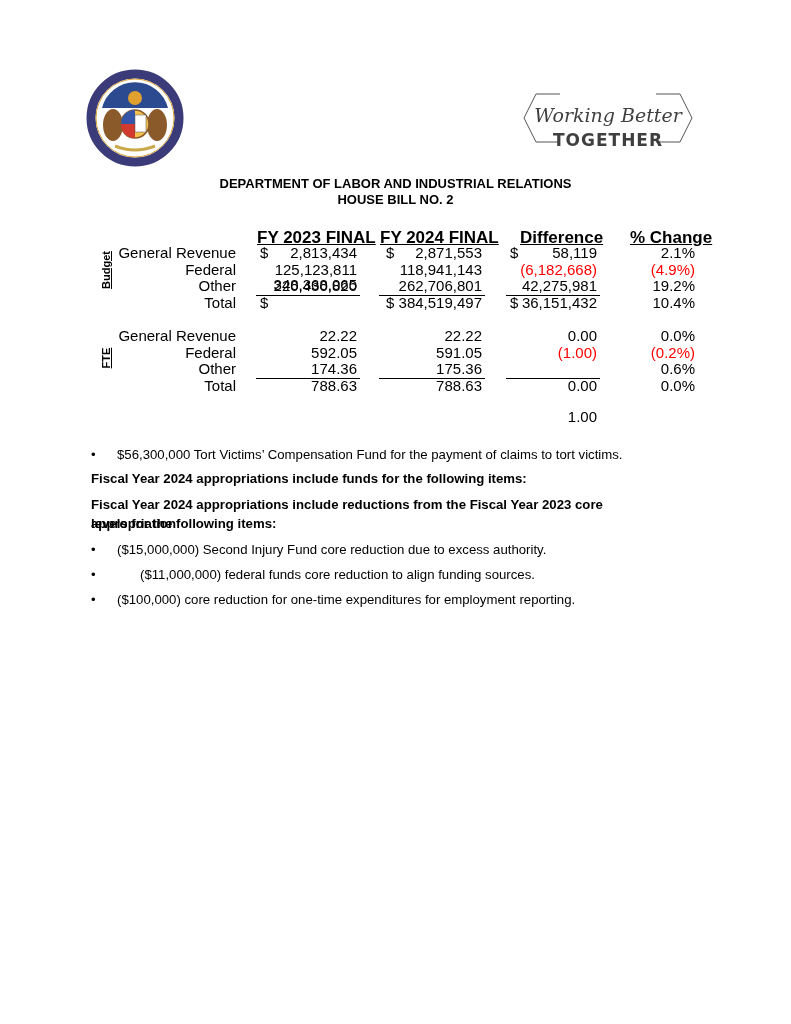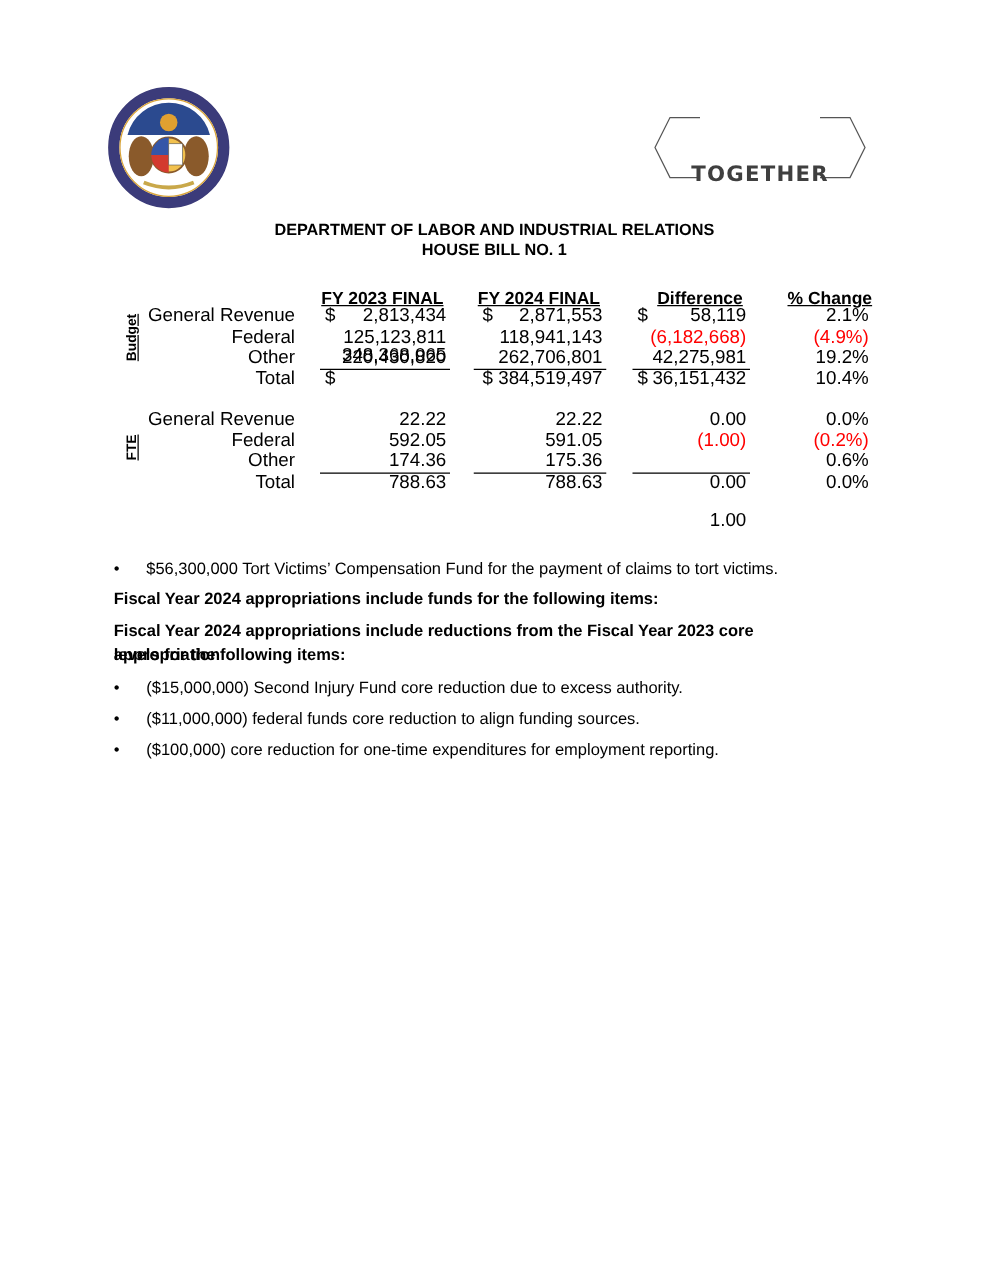--- a/index.html
+++ b/index.html
@@ -21,21 +21,21 @@
   #mo-logo svg { position:absolute; left:0; top:0; }
 
   
   .title { left: 0; width: 791px; text-align: center; font-weight: bold; font-size: 13px; }
   #title1 { top: 176px; }
   #title2 { top: 192px; }
 
   
   .cell { position: absolute; font-size: 15px; line-height: 14px; white-space: nowrap; }
   .r { text-align: right; }
-  .hdr { font-weight: bold; text-decoration: underline; font-size: 14px; }
+  .hdr { font-weight: bold; text-decoration: underline; font-size: 17px; }
   .rule { position: absolute; height: 1px; background: #000; }
   .vlabel { position: absolute; font-weight: bold; text-decoration: underline; font-size: 11px;
             transform: rotate(-90deg); transform-origin: center center; white-space: nowrap; }
 
   
   .para { position: absolute; left: 91px; width: 600px; font-size: 13.2px; line-height: 19px; }
   .bold { font-weight: bold; }
   .bullet { position: absolute; left: 91px; font-size: 13.2px; line-height: 18px; }
   .bullet-text { position: absolute; left: 117px; font-size: 13.2px; line-height: 18px; white-space: nowrap; }
 </style>
@@ -58,25 +58,26 @@
     <rect x="50" y="47" width="11" height="17" fill="#ffffff" stroke="#555" stroke-width="0.5"></rect>
     <path d="M30 78 Q50 86 70 78" fill="none" stroke="#c9a84a" stroke-width="3"></path>
   </svg>
 </div>
 
 <div id="mo-logo" class="abs">
   <svg width="172" height="72" viewBox="0 0 172 72">
     <polyline points="38,12 14,12 2,36 14,60 38,60" fill="none" stroke="#555" stroke-width="1"></polyline>
     <polyline points="134,12 158,12 170,36 158,60 134,60" fill="none" stroke="#555" stroke-width="1"></polyline>
   </svg>
+  <div class="line2">Working Better</div>
   <div class="line3">TOGETHER</div>
 </div>
 
 <div id="title1" class="abs title">DEPARTMENT OF LABOR AND INDUSTRIAL RELATIONS</div>
-<div id="title2" class="abs title">HOUSE BILL NO. 1</div>
+<div id="title2" class="abs title">HOUSE BILL NO. 2</div>
 
 <div id="budget-table">
 
   <div class="cell hdr" style="left:257px; top:231px; width:90px; text-align:center;">FY 2023 FINAL</div>
   <div class="cell hdr" style="left:380px; top:231px; width:100px; text-align:right;">FY 2024 FINAL</div>
   <div class="cell hdr" style="left:520px; top:231px; width:80px; text-align:center;">Difference</div>
   <div class="cell hdr" style="left:630px; top:231px; width:65px; text-align:right;">% Change</div>
 
   <div class="vlabel" style="left:86px; top:264px; width:40px; text-align:center;">Budget</div>
   <div class="vlabel" style="left:86px; top:352px; width:40px; text-align:center;">FTE</div>
@@ -148,15 +149,15 @@
 <div class="para bold" style="top:421px;margin-top:48px;">Fiscal Year 2024 appropriations include funds for the following items:</div>
 <div class="bullet" style="top:446px;">•</div>
 <div class="bullet-text" style="top:446px;">$56,300,000 Tort Victims’ Compensation Fund for the payment of claims to tort victims.</div>
 
 <div class="para bold" style="top:495px;">Fiscal Year 2024 appropriations include reductions from the Fiscal Year 2023 core appropriation</div>
 <div class="para bold" style="top:514px;">levels for the following items:</div>
 
 <div class="bullet" style="top:541px;">•</div>
 <div class="bullet-text" style="top:541px;">($15,000,000) Second Injury Fund core reduction due to excess authority.</div>
 <div class="bullet" style="top:566px;">•</div>
-<div class="bullet-text" style="top:566px;">($11,000,000) federal funds core reduction to align funding sources.</div>
+<div class="bullet-text" style="top:566px;margin-left:23px;">($11,000,000) federal funds core reduction to align funding sources.</div>
 <div class="bullet" style="top:591px;">•</div>
 <div class="bullet-text" style="top:591px;">($100,000) core reduction for one-time expenditures for employment reporting.</div>
 
 </body></html>

